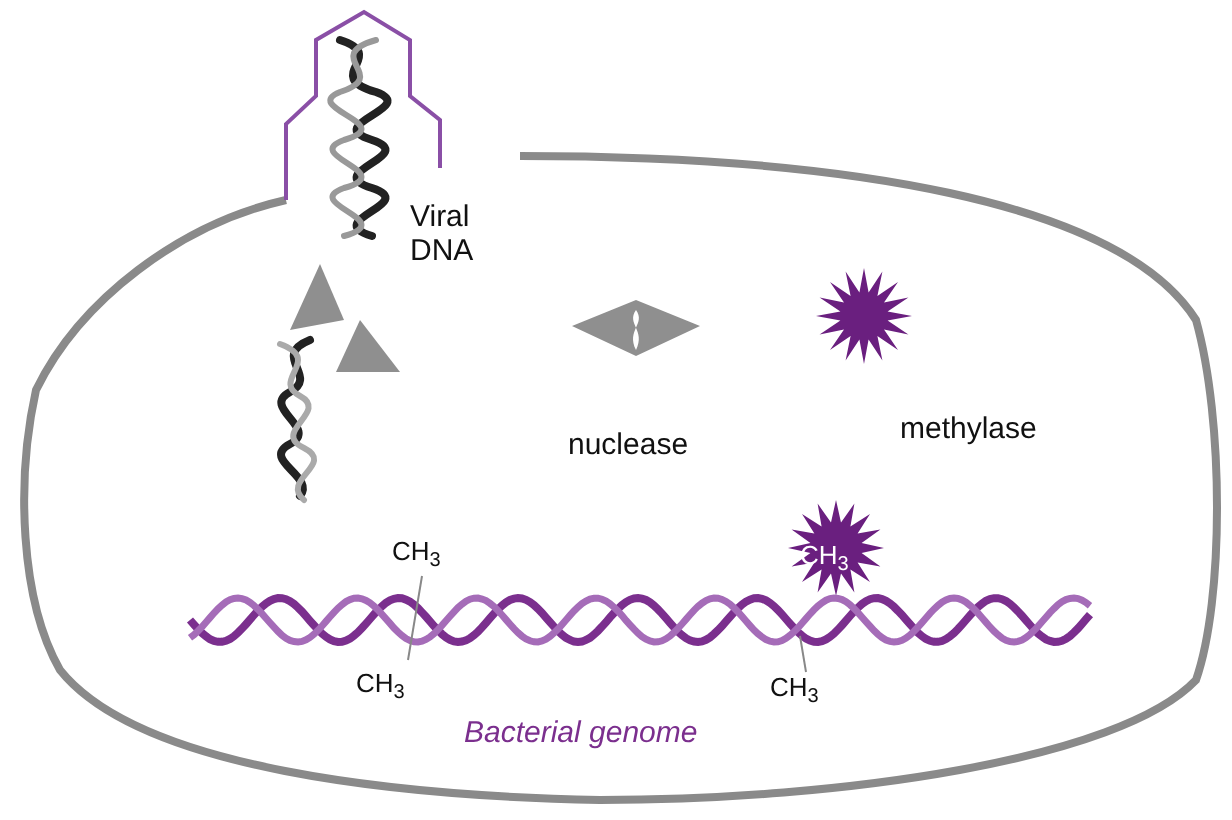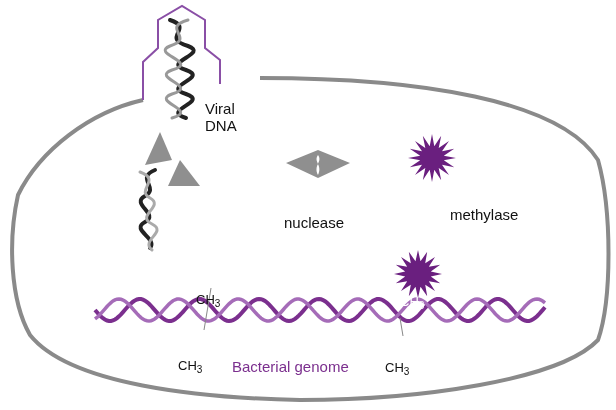--- a/index.html
+++ b/index.html
@@ -1,21 +1,21 @@
 <!DOCTYPE html>
 <html><head>
 <meta charset="utf-8">
 <style>
   html, body { margin:0; padding:0; background:#ffffff; }
   body { width:616px; height:410px; overflow:hidden; position:relative; font-family:"Liberation Sans", sans-serif; }
   svg { position:absolute; left:0; top:0; }
   .lbl { position:absolute; font-size:15px; color:#111; line-height:17px; white-space:nowrap; }
-  .ch3 { position:absolute; font-size:13px; color:#111; white-space:nowrap;margin-top:24px; }
+  .ch3 { position:absolute; font-size:13px; color:#111; white-space:nowrap; }
   .ch3 sub { font-size:10px; vertical-align:-3px; }
-  .purple { color:#7b2f8e; }
+  .purple { color:#7b2f8e;font-style:italic; }
 </style>
 </head>
 <body>
 
 <svg width="616" height="410" viewBox="0 0 616 410">
 
   <path d="M143,100 C90,112 40,150 18,195 C8,240 10,300 30,335 C70,385 200,398 300,400 C420,400 560,380 598,340 C612,300 612,210 598,160 C560,100 420,78 260,78" fill="none" stroke="#8a8a8a" stroke-width="4"></path>
 
   <path d="M143,100 L143,62 L158,48 L158,20 L182,6 L205,20 L205,48 L220,60 L220,84" fill="none" stroke="#8a4fa6" stroke-width="2"></path>
 

